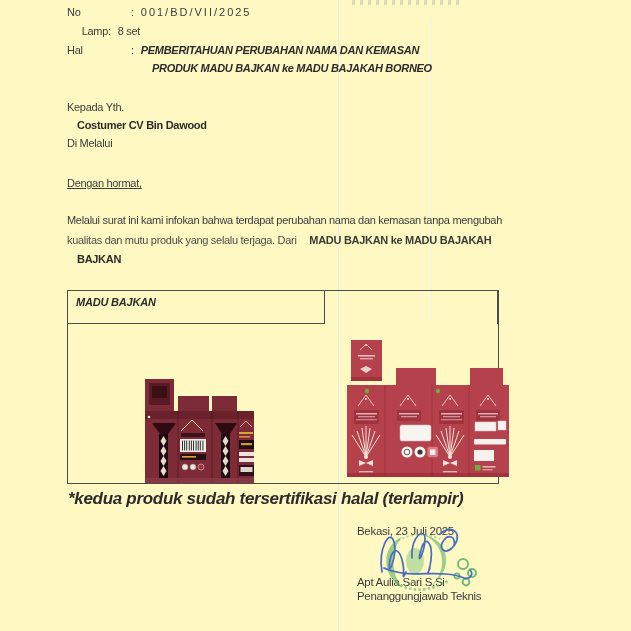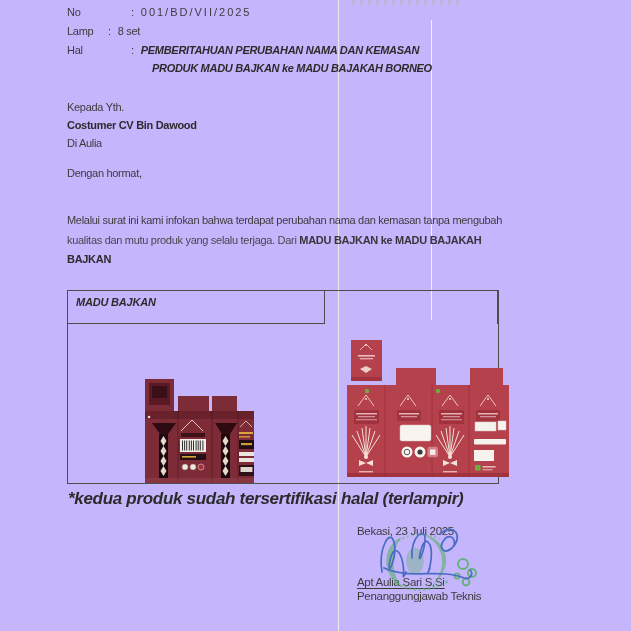--- a/index.html
+++ b/index.html
@@ -1,25 +1,25 @@
 <!DOCTYPE html>
 <html><head>
 <meta charset="utf-8">
 <style>
   html,body{margin:0;padding:0;background:#ffffff;}
   .page{
-    position:relative;width:631px;height:631px;background:#c4b5fd;overflow:hidden;
+    position:relative;width:631px;height:631px;background:#fef9c3;overflow:hidden;
     font-family:"Liberation Sans", sans-serif;color:#3c3c3c;
   }
   .line{position:absolute;white-space:nowrap;font-size:11px;letter-spacing:-0.3px;color:#3c3c3c;}
-  .b{font-weight:bold;color:#2b2b2b;}
+  .b{font-weight:bold;color:#2b2b2b;margin-left:10px;}
   .bi{font-weight:bold;font-style:italic;color:#2b2b2b;}
   .meta-label{display:inline-block;}
   .w64{width:64px;}
-  .w41{width:41px;}
+  .w41{width:41px;text-align:right;}
   .sep{display:inline-block;margin-right:7px;}
   .spaced{letter-spacing:2.0px;}
   .blurred{filter:blur(0.35px);opacity:0.92;}
   
   .fold{position:absolute;width:1px;background:#ececec;}
   .fold-main{left:338px;top:0;height:631px;background:#ebebeb;}
   .fold-2{left:431px;top:20px;height:300px;background:#f1f1f1;}
   .cutoff{
     position:absolute;left:352px;top:0;width:108px;height:5px;opacity:.45;
     background:repeating-linear-gradient(90deg,#b5b5b5 0 3px,transparent 3px 8px);
@@ -30,21 +30,21 @@
     position:absolute;left:67px;top:290px;width:432px;height:194px;
     border:1.4px solid #4d4d4d;box-sizing:border-box;
     display:grid;grid-template-columns:257px 1fr;grid-template-rows:33px 1fr;
   }
   .cmp-cell{box-sizing:border-box;border-color:#4d4d4d;}
   .cmp-h{border-bottom:1.2px solid #4d4d4d;padding:5px 0 0 8px;
     font-weight:bold;font-style:italic;font-size:11px;letter-spacing:-0.2px;color:#2b2b2b;}
   .col1{border-right:1.2px solid #4d4d4d;}
   .pkg{position:absolute;}
   .sig-art{position:absolute;pointer-events:none;}
-  .name-underlined{text-decoration:underline;text-underline-offset:2px;}
+  .name-underlined{text-underline-offset:2px;}
   .signblock{font-size:11.5px;}
 </style>
 </head>
 <body>
 
 <div class="page">
 
   <div class="cutoff"></div>
   <div class="fold fold-main"></div>
   <div class="fold fold-2"></div>
@@ -55,23 +55,23 @@
   <div class="line" style="left:67px;top:25px;">
     <span class="meta-label w41">Lamp</span><span class="sep">:</span><span>8 set</span>
   </div>
   <div class="line bi" style="left:152px;top:62px;">PRODUK MADU BAJKAN ke MADU BAJAKAH BORNEO</div>
   <div class="line" style="left:67px;top:44px;">
     <span class="meta-label w64">Hal</span><span class="sep">:</span><span class="bi">PEMBERITAHUAN PERUBAHAN NAMA DAN KEMASAN</span>
   </div>
 
   <div class="line" style="left:67px;top:101px;">Kepada Yth.</div>
   <div class="line b" style="left:67px;top:119px;">Costumer CV Bin Dawood</div>
-  <div class="line" style="left:67px;top:137px;">Di Aulia</div>
-
-  <div class="line" style="left:67px;top:167px;">Dengan hormat,</div>
+  <div class="line" style="left:67px;top:137px;">Di Melalui</div>
+
+  <div class="line" style="left:67px;top:177px;text-decoration:underline;">Dengan hormat,</div>
 
   <div class="line" style="left:67px;top:214px;">Melalui surat ini kami infokan bahwa terdapat perubahan nama dan kemasan tanpa mengubah</div>
   <div class="line blurred" style="left:67px;top:234px;">
     <span>kualitas dan mutu produk yang selalu terjaga. Dari </span><span class="b">MADU BAJKAN ke MADU BAJAKAH</span>
   </div>
   <div class="line b" style="left:67px;top:253px;">BAJKAN</div>
 
   <div class="cmp-table">
     <div class="cmp-cell cmp-h col1">MADU BAJKAN</div>
     <div class="cmp-cell col1"></div>

